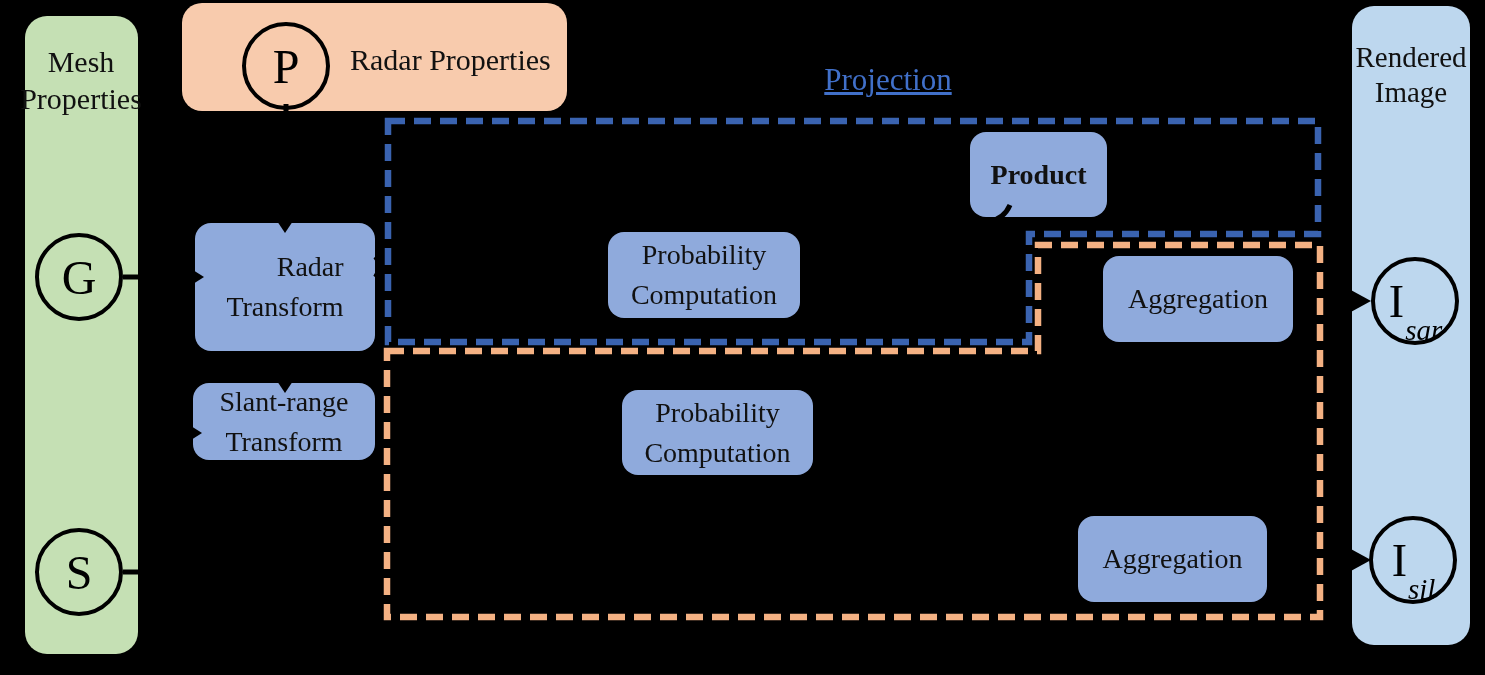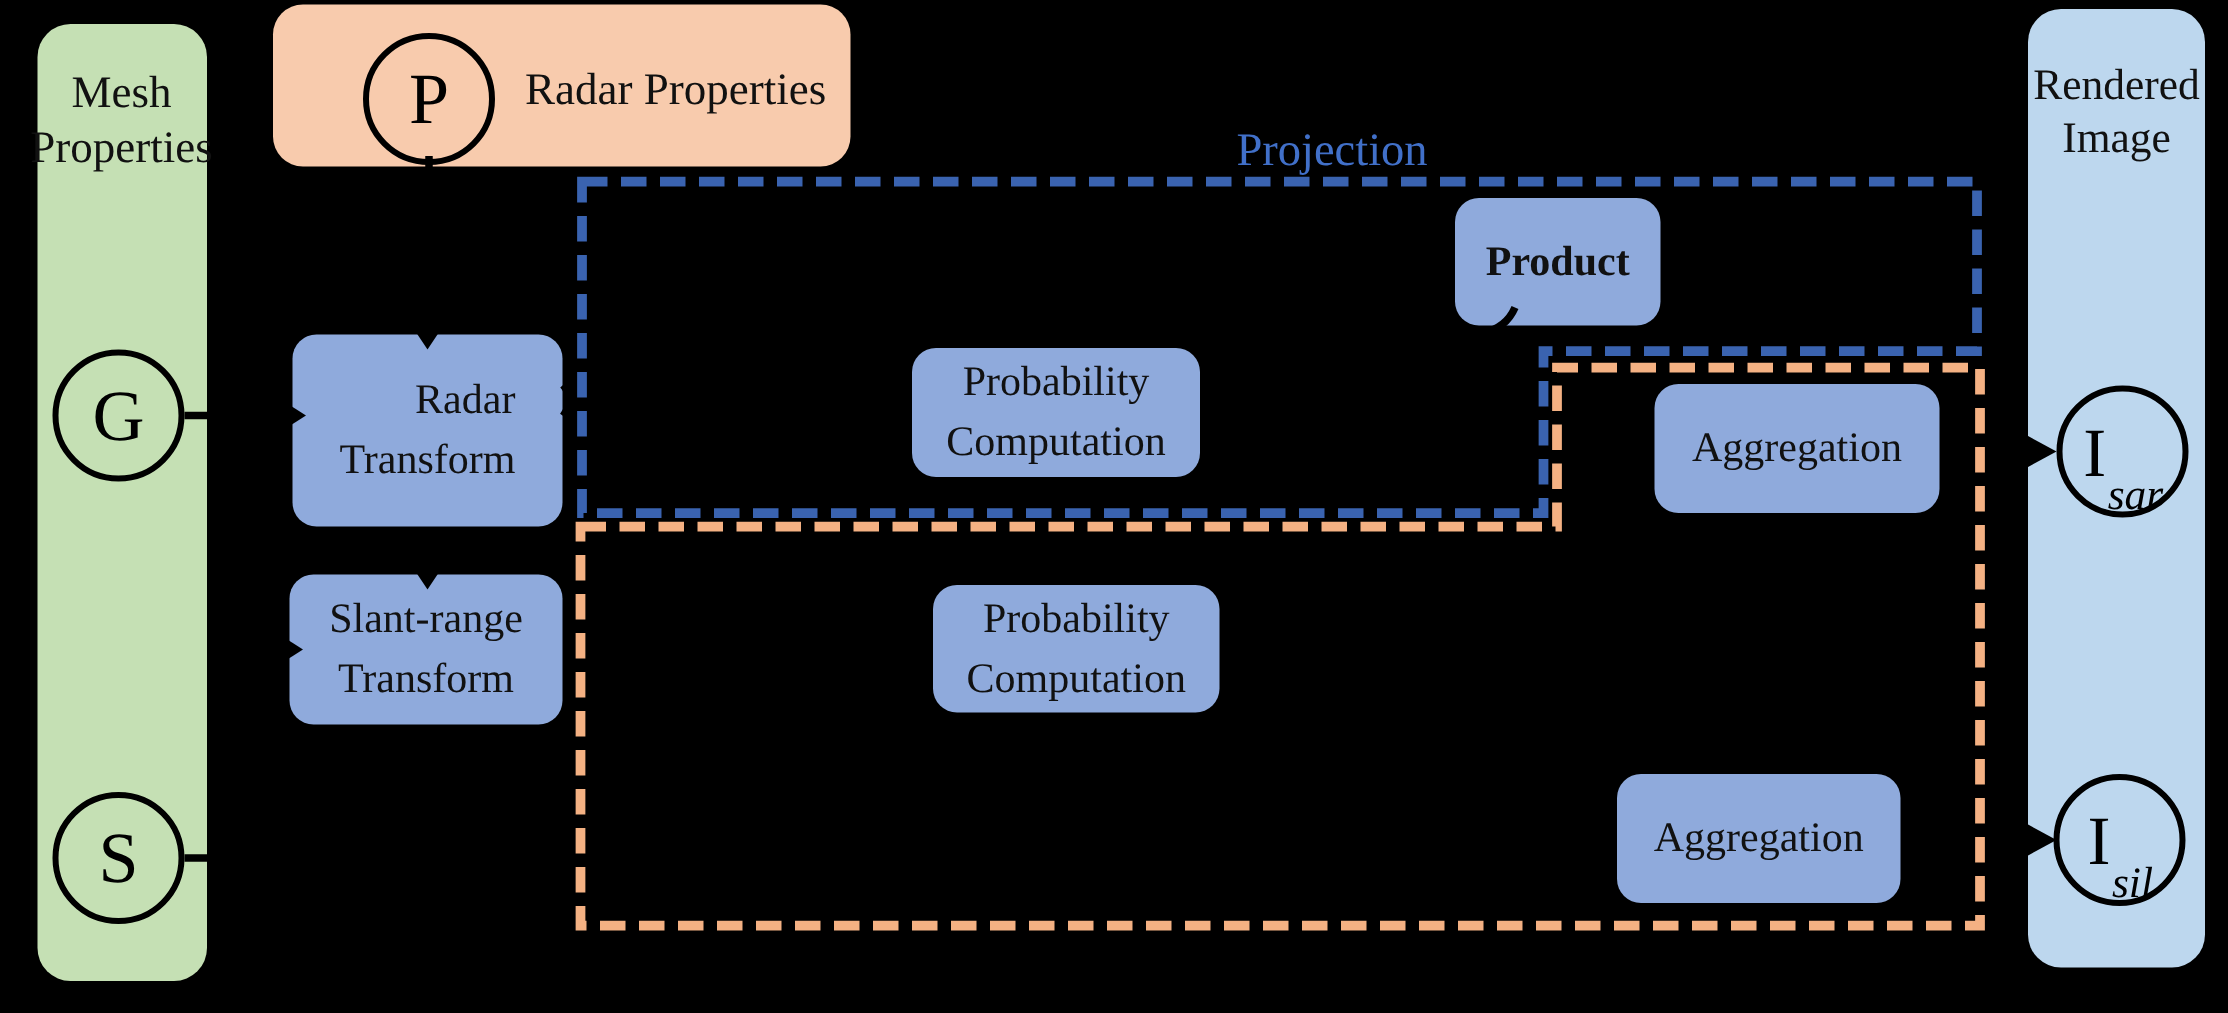--- a/index.html
+++ b/index.html
@@ -52,39 +52,39 @@
     <span>P</span>
   </div>
   <div class="abs panel-title" style="left:350px;top:42px;width:200px;white-space:nowrap;">Radar Properties</div>
 
   <div class="abs pbox" style="left:195px;top:223px;width:180px;height:128px;text-align:right;">Radar
 Transform</div>
   <div class="abs pbox" style="left:608px;top:232px;width:192px;height:86px;">Probability
 Computation</div>
   <div class="abs pbox" style="left:970px;top:132px;width:137px;height:85px;font-weight:bold;">Product</div>
   <div class="abs pbox" style="left:1103px;top:256px;width:190px;height:86px;">Aggregation</div>
-  <div class="abs pbox" style="left:193px;top:383px;width:182px;height:100px;">Slant-range
+  <div class="abs pbox" style="left:193px;top:383px;width:182px;height:77px;">Slant-range
 Transform</div>
   <div class="abs pbox" style="left:622px;top:390px;width:191px;height:85px;">Probability
 Computation</div>
   <div class="abs pbox" style="left:1078px;top:516px;width:189px;height:86px;">Aggregation</div>
 
   <div class="abs panel output-panel" style="left:1352px;top:6px;width:118px;height:639px;"></div>
   <div class="abs panel-title" style="left:1346px;top:40px;width:130px;font-size:29px;">Rendered
 Image</div>
   <div class="abs circle out-node" style="left:1371px;top:257px;">
     <span>I</span>
       <span class="out-sub">sar</span>
   </div>
   <div class="abs circle out-node" style="left:1369px;top:516px;">
     <span>I</span>
       <span class="out-sub">sil</span>
   </div>
 
-  <div class="abs region-label projection-label" style="left:768px;top:82px;width:240px;">Projection</div>
+  <div class="abs region-label projection-label" style="left:768px;top:62px;width:240px;text-decoration:underline;">Projection</div>
 
   <svg class="abs overlay" width="1485" height="675" viewBox="0 0 1485 675">
     <path class="projection-border" d="M388,121 H1318 V234 H1029 V342 H388 Z"></path>
     <path class="mapping-border" d="M387,351 H1038 V245 H1320 V617 H387 Z"></path>
 
     <line class="blackline" x1="123" y1="277" x2="143" y2="277" stroke-width="5"></line>
     <line class="blackline" x1="123" y1="572" x2="143" y2="572" stroke-width="5"></line>
     <line class="blackline" x1="286" y1="104" x2="286" y2="116" stroke-width="5"></line>
 
     <polygon class="blackfill" points="1371,301 1349,289 1349,313"></polygon>

